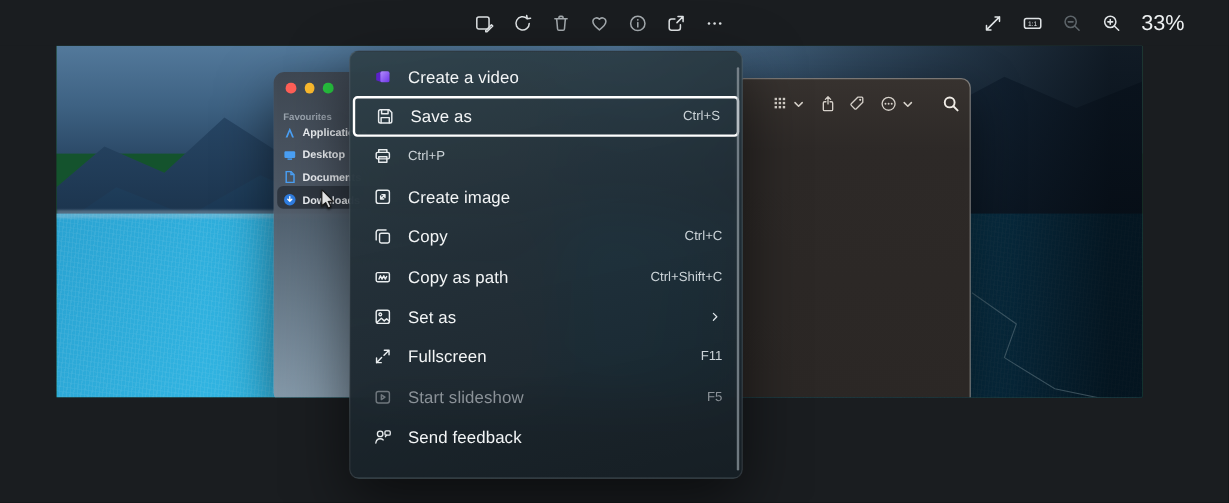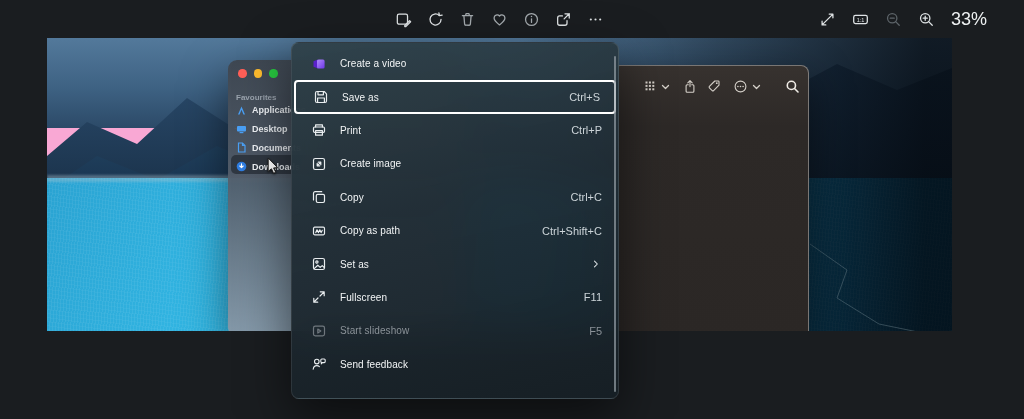--- a/index.html
+++ b/index.html
@@ -13,21 +13,21 @@
   .topbar{position:absolute;left:0;top:0;width:1024px;height:38px;background:#1a1d20;z-index:20;}
   .tb-center{position:absolute;left:391px;top:0;height:38px;display:flex;align-items:center;gap:7px;}
   .tb-right{position:absolute;left:815px;top:0;height:38px;display:flex;align-items:center;gap:8px;}
   .tb-btn{width:25px;height:25px;display:flex;align-items:center;justify-content:center;
           color:#dfe3e5;border-radius:4px;cursor:pointer;}
   .tb-btn.dim{color:#a4aaae;}
   .tb-btn.disabled{color:#5d6469;}
   .zoom-label{color:#eef1f2;font-size:18px;margin-left:4px;}
 
   
-  .photo{position:absolute;left:47px;top:38px;width:905px;height:293px;overflow:hidden;z-index:1;background:#f9a8d4;}
+  .photo{position:absolute;left:47px;top:38px;width:905px;height:293px;overflow:hidden;z-index:1;background:#14532d;}
   .sky{position:absolute;left:0;top:0;width:905px;height:90px;
        background:linear-gradient(180deg,#53799b 0%,#3e6283 55%,#2c4a68 100%);}
   .ridges{position:absolute;left:0;top:0;}
   .water{position:absolute;left:0;top:140px;width:905px;height:241px;
          background:linear-gradient(115deg,#2aa3d2 0%,#33b9e6 25%,#1d93c4 52%,#0f6c9a 78%,#0a5076 100%);}
   .water:after{content:"";position:absolute;inset:0;opacity:.12;
          background:repeating-linear-gradient(95deg,rgba(255,255,255,.5) 0 1px,transparent 1px 3px),
                     repeating-linear-gradient(8deg,rgba(255,255,255,.35) 0 1px,transparent 1px 4px);}
   .shore{position:absolute;left:0;top:137px;width:560px;height:7px;background:rgba(170,197,210,.38);filter:blur(1px);}
   .dark-right{position:absolute;inset:0;
@@ -54,21 +54,21 @@
   .dw-ic{position:absolute;top:13px;color:#d5d0c9;}
 
   
   .menu{position:absolute;left:291px;top:42px;width:328px;height:357px;border-radius:8px;overflow:hidden;
         background:linear-gradient(168deg,rgba(47,65,73,.93) 0%,rgba(32,44,52,.95) 45%,rgba(22,31,37,.96) 100%);
         backdrop-filter:blur(20px) saturate(1.15);
         border:1px solid rgba(255,255,255,.10);
         box-shadow:0 18px 50px rgba(0,0,0,.55);z-index:30;box-sizing:border-box;padding-top:4px;}
   .mi{display:flex;align-items:center;height:33.4px;padding:0 16px 0 19px;box-sizing:border-box;cursor:pointer;}
   .mi .micon{width:16px;height:16px;margin-right:13px;color:#e9edef;flex:0 0 auto;}
-  .mi .lbl{flex:1;font-size:10px;color:#f3f5f6;letter-spacing:.1px;}
+  .mi .lbl{flex:1;font-size:14px;color:#f3f5f6;letter-spacing:.1px;}
   .mi .sc{font-size:11px;color:#ccd4d8;}
   .mi.focused{border:2px solid #ffffff;border-radius:4px;margin:0 2px;padding:0 14px 0 17px;}
   .mi.disabled .lbl,.mi.disabled .sc{color:#8b9298;}
   .mi.disabled .micon{color:#8b9298;opacity:.75;}
   .subchev{color:#dfe5e8;}
   .scrollbar{position:absolute;right:2px;top:13px;width:2.5px;height:336px;border-radius:2px;background:rgba(150,160,167,.7);}
 </style>
 </head>
 <body>
 
@@ -287,21 +287,20 @@
       <span class="lbl">Save as</span>
       <span class="sc">Ctrl+S</span>
     </div>
 
     <div class="mi">
       <svg class="micon ic-stroke" viewBox="0 0 16 16" width="16" height="16">
           <path d="M4.6 5V2.8h6.8V5"></path>
           <rect x="2.5" y="5" width="11" height="5.4" rx="1.2"></rect>
           <path d="M4.6 8.6h6.8v4.6H4.6Z"></path>
         </svg>
-      <span class="lbl">Print</span>
       <span class="sc">Ctrl+P</span>
     </div>
 
     <div class="mi">
       <svg class="micon ic-stroke" viewBox="0 0 16 16" width="16" height="16">
           <rect x="2.5" y="2.5" width="11" height="11" rx="1.8"></rect>
           <path d="M9.8 6.2 6.2 9.8M9.8 6.2H7.3M9.8 6.2v2.5M6.2 9.8h2.5M6.2 9.8V7.3"></path>
         </svg>
       <span class="lbl">Create image</span>
       <span class="sc"></span>

